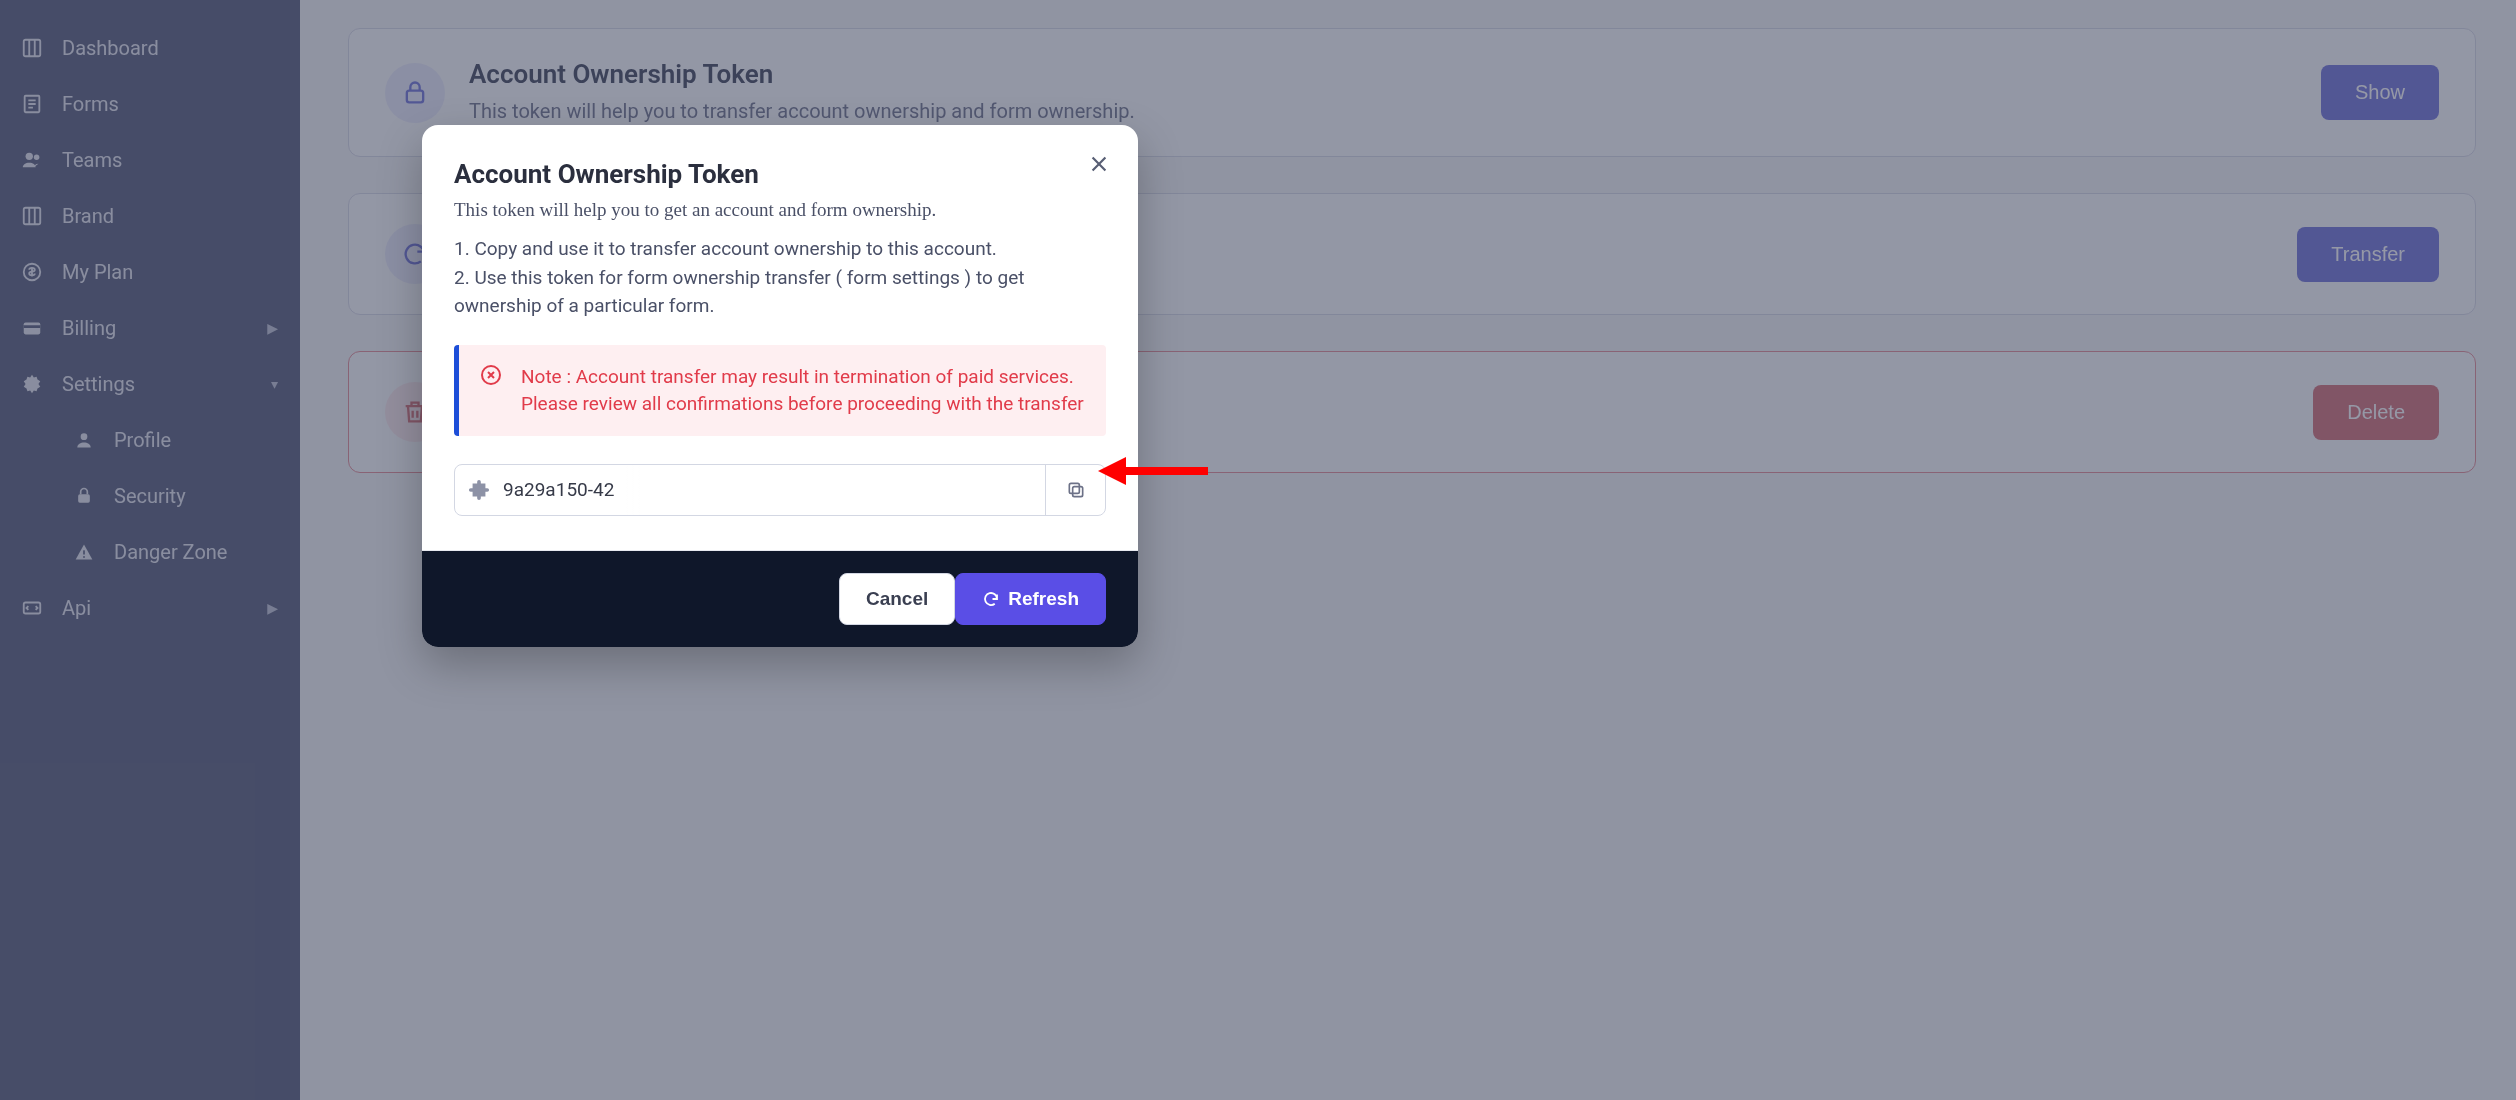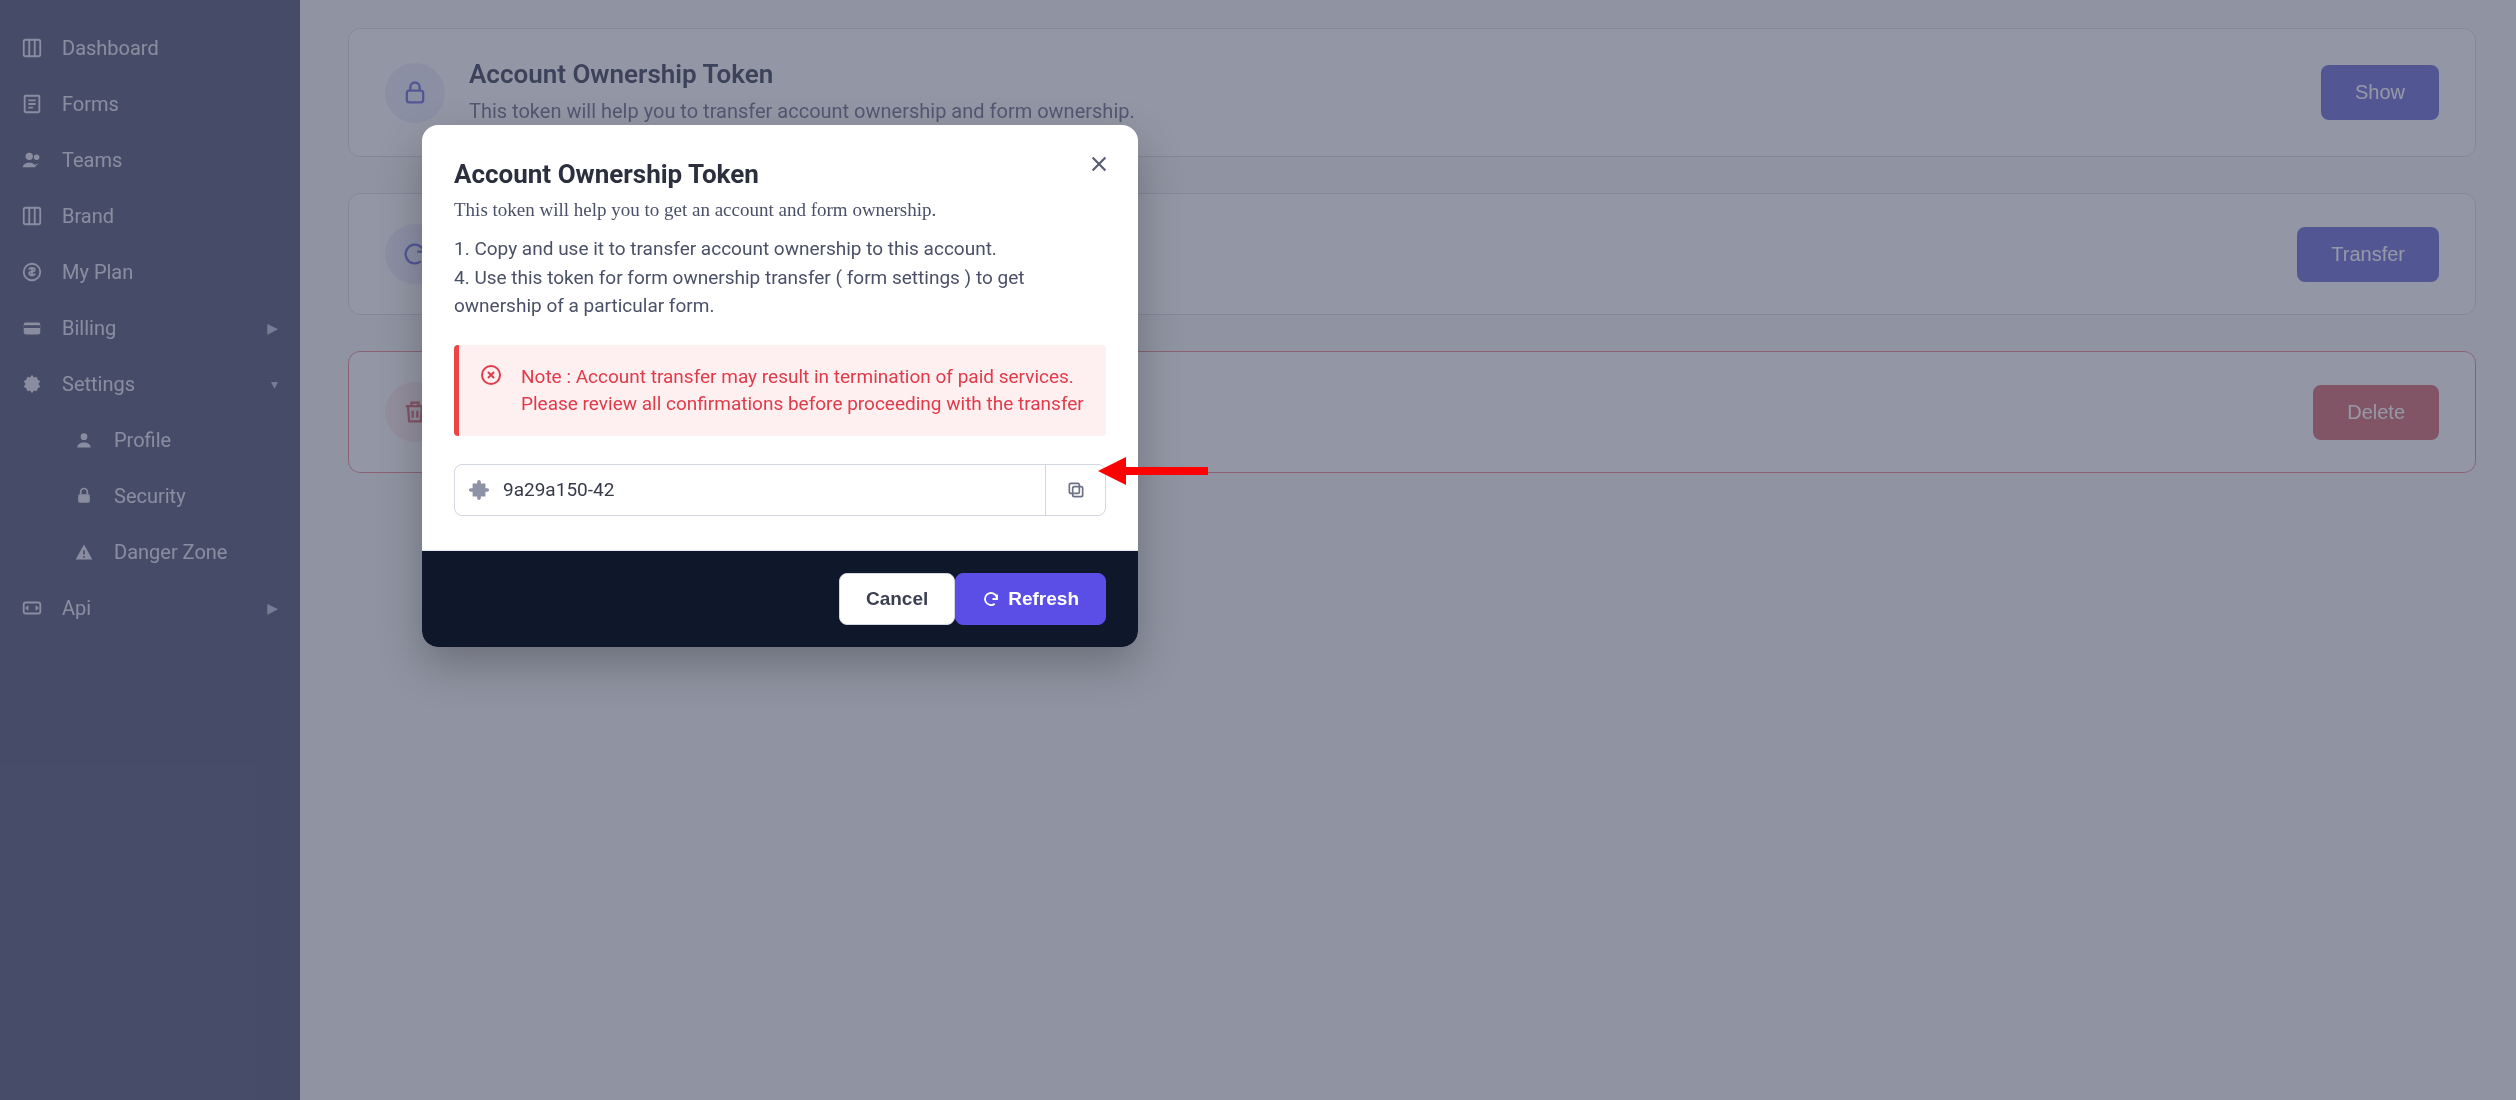--- a/index.html
+++ b/index.html
@@ -125,21 +125,21 @@
     width: 34px; height: 34px;
     display: flex;
     align-items: center;
     justify-content: center;
     cursor: pointer;
     color: #585e74;
   }
   .note-box {
     display: flex;
     background: #feeff1;
-    border-left: 5px solid #ef4444;
+    border-left: 5px solid #1d4ed8;
     border-radius: 4px;
     padding: 18px 20px;
     gap: 18px;
     margin-bottom: 28px;
     align-items: flex-start;
   }
   .note-icon { flex-shrink: 0; width: 24px; height: 24px; }
   .note-text { font-size: 19px; color: #e13b4a; line-height: 1.45; }
 
   .token-row {
@@ -391,21 +391,21 @@
   <div class="modal-close">
     <svg width="22" height="22" viewBox="0 0 24 24" fill="none" stroke="currentColor" stroke-width="2.4">
         <path d="M5 5l14 14M19 5L5 19"></path>
       </svg>
   </div>
   <div class="modal-body">
     <div class="modal-title">Account Ownership Token</div>
     <div class="modal-sub">This token will help you to get an account and form ownership.</div>
     <div class="modal-list">
       <div>1. Copy and use it to transfer account ownership to this account.</div>
-      <div>4. Use this token for form ownership transfer ( form settings ) to get ownership of a particular form.</div>
+      <div>2. Use this token for form ownership transfer ( form settings ) to get ownership of a particular form.</div>
     </div>
     <div class="note-box">
       <div class="note-icon">
         <svg width="24" height="24" viewBox="0 0 24 24" fill="none" stroke="#e13b4a" stroke-width="2">
             <circle cx="12" cy="12" r="9"></circle>
             <path d="M9 9l6 6M15 9l-6 6"></path>
           </svg>
       </div>
       <div class="note-text">Note : Account transfer may result in termination of paid services. Please review all confirmations before proceeding with the transfer</div>
     </div>

